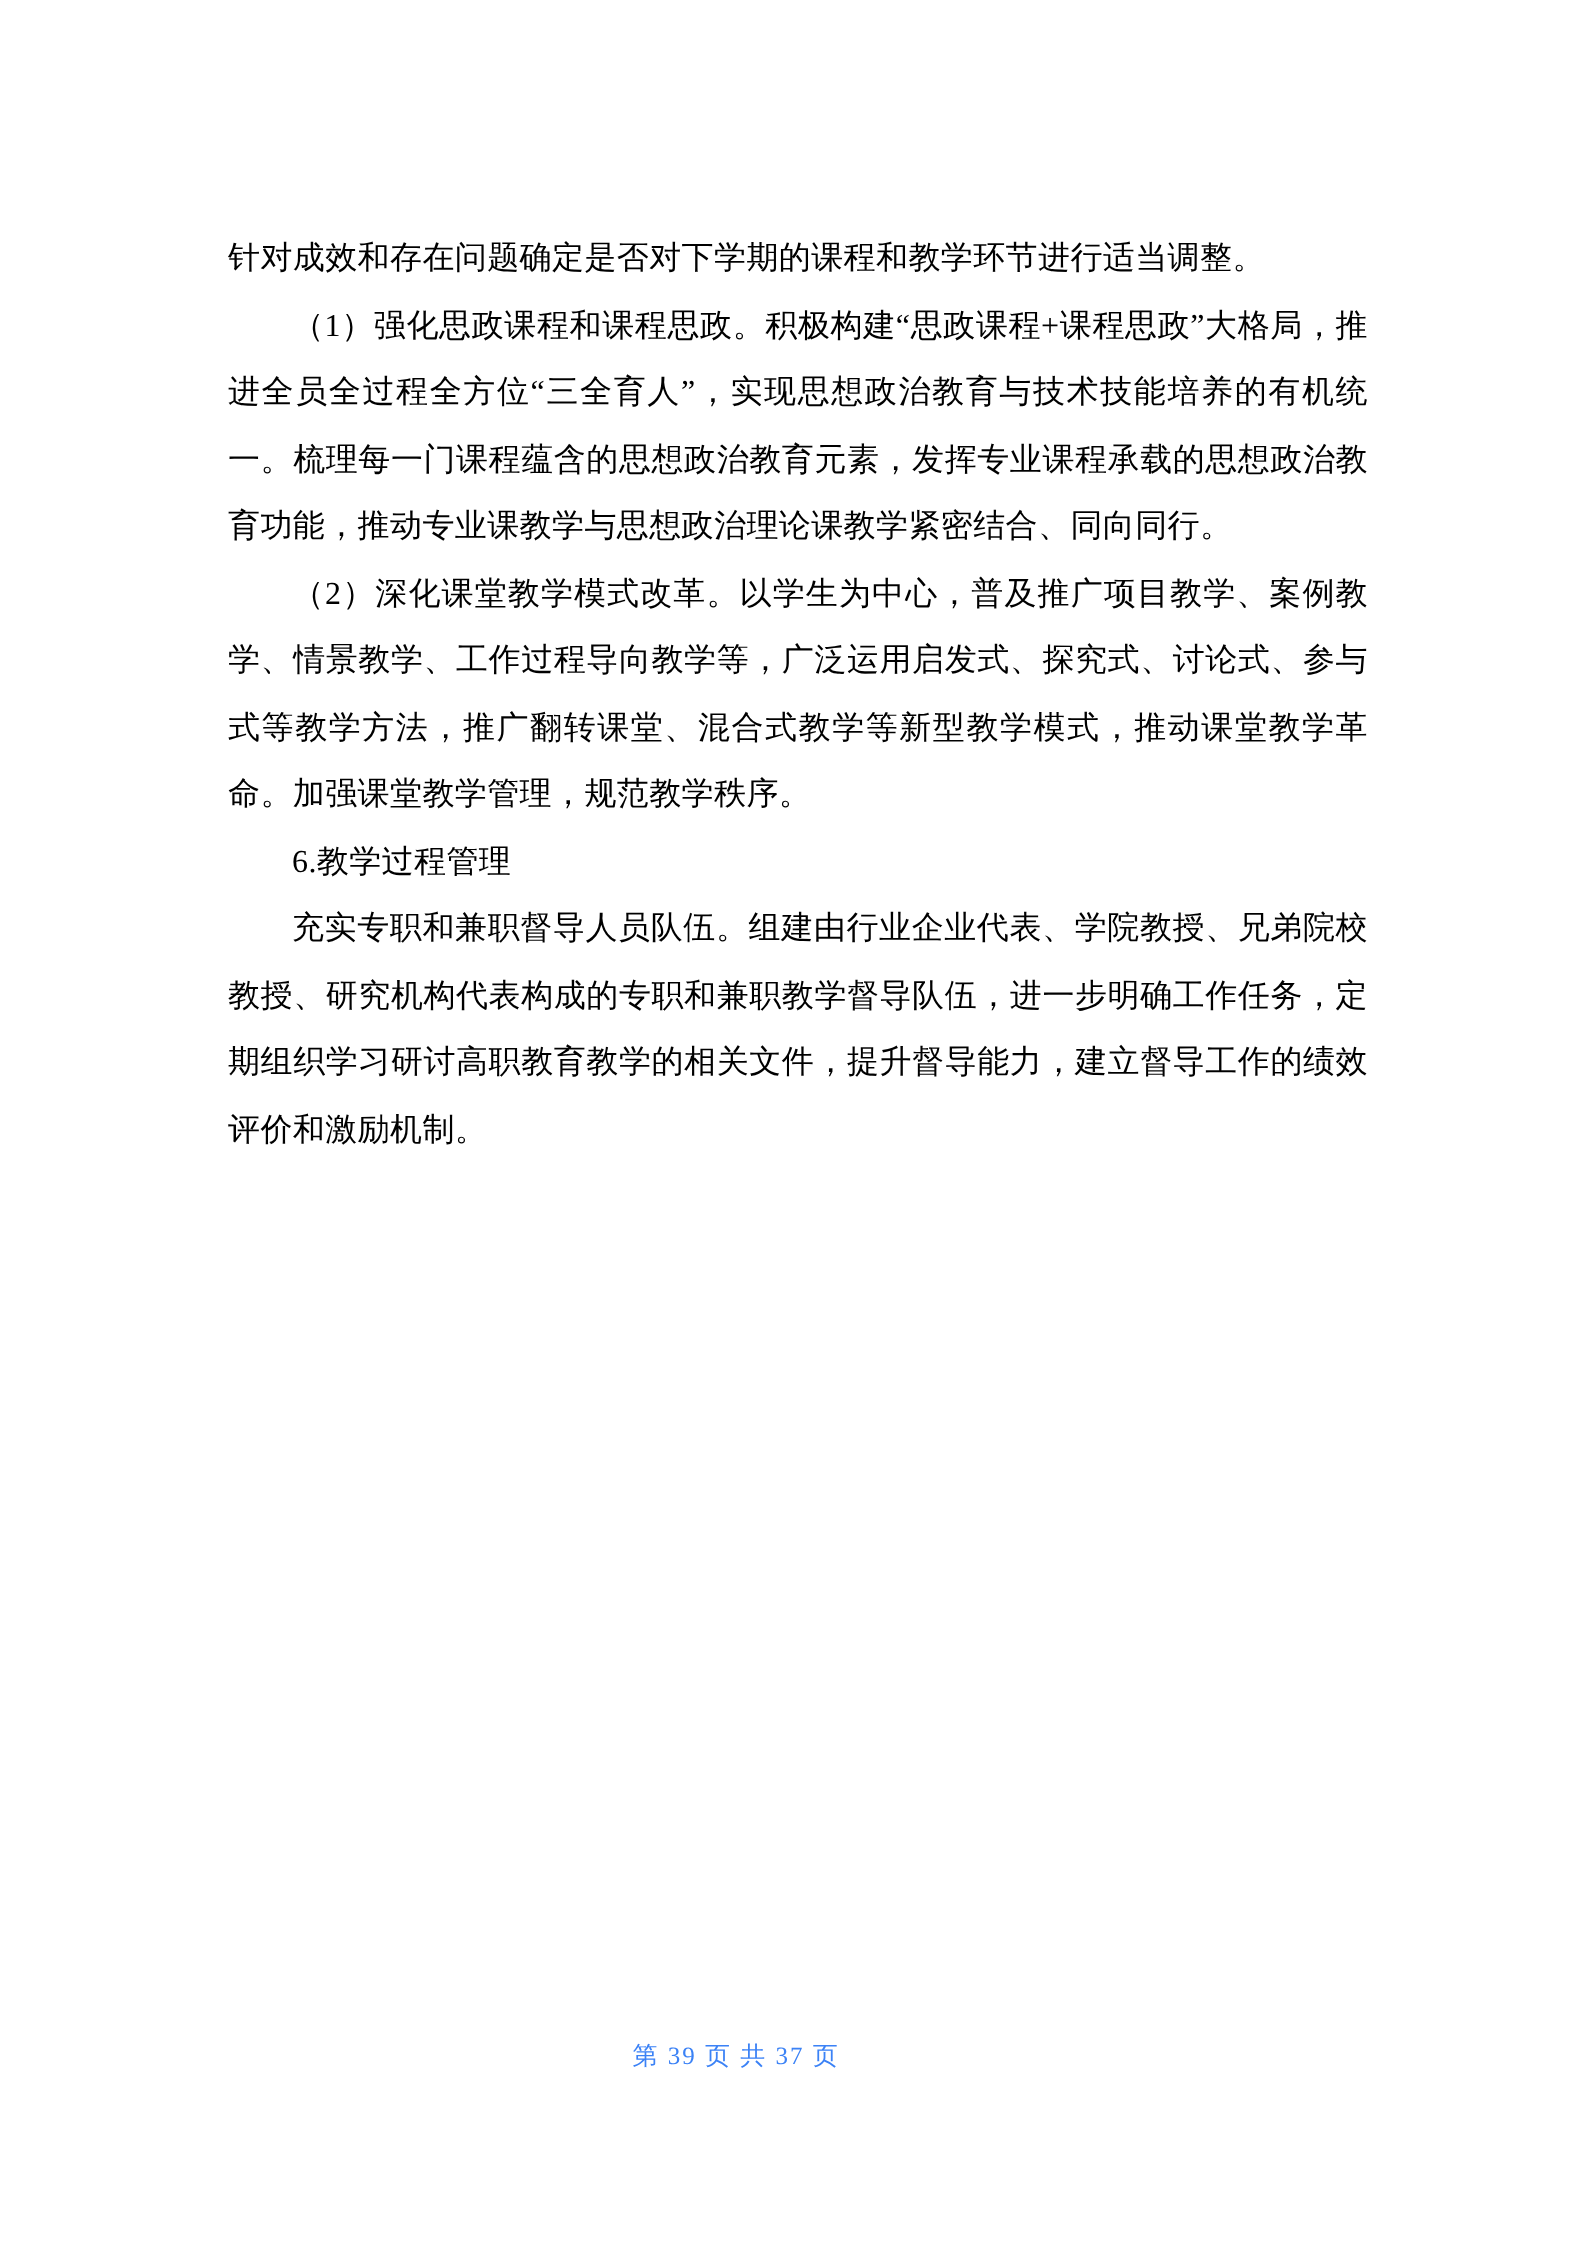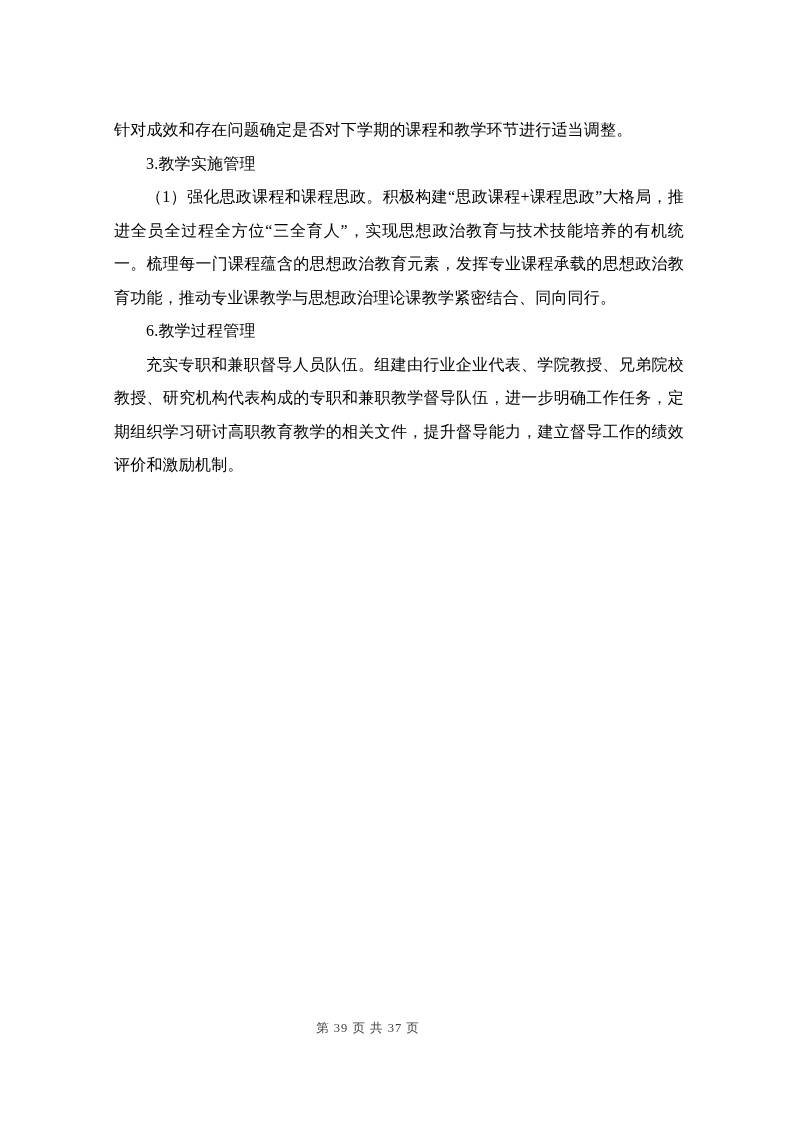--- a/index.html
+++ b/index.html
@@ -46,28 +46,28 @@
   .h1 { margin-left: 47px; margin-top: 2px; }
   .h2 { margin-left: 47px; }
   .footer {
     position: absolute;
     left: 0;
     top: 1000px;
     width: 100%;
     text-align: center;
     font-size: 12.5px;
     letter-spacing: 1px;
-    color: #404040;
+    color: #3b82f6;
   }
 </style>
 </head>
 <body>
 
 <div class="page">
   <div class="content">
     <p class="body">针对成效和存在问题确定是否对下学期的课程和教学环节进行适当调整。</p>
-    <p class="body indent">3.教学实施管理</p>
     <p class="body indent">（1）强化思政课程和课程思政。积极构建“思政课程+课程思政”大格局，推进全员全过程全方位“三全育人”，实现思想政治教育与技术技能培养的有机统一。梳理每一门课程蕴含的思想政治教育元素，发挥专业课程承载的思想政治教育功能，推动专业课教学与思想政治理论课教学紧密结合、同向同行。</p>
+    <p class="body indent">（2）深化课堂教学模式改革。以学生为中心，普及推广项目教学、案例教学、情景教学、工作过程导向教学等，广泛运用启发式、探究式、讨论式、参与式等教学方法，推广翻转课堂、混合式教学等新型教学模式，推动课堂教学革命。加强课堂教学管理，规范教学秩序。</p>
     <p class="body indent">6.教学过程管理</p>
     <p class="body indent">充实专职和兼职督导人员队伍。组建由行业企业代表、学院教授、兄弟院校教授、研究机构代表构成的专职和兼职教学督导队伍，进一步明确工作任务，定期组织学习研讨高职教育教学的相关文件，提升督导能力，建立督导工作的绩效评价和激励机制。</p>
   </div>
   <div class="footer">第 39 页 共 37 页</div>
 </div>
 
 </body></html>

